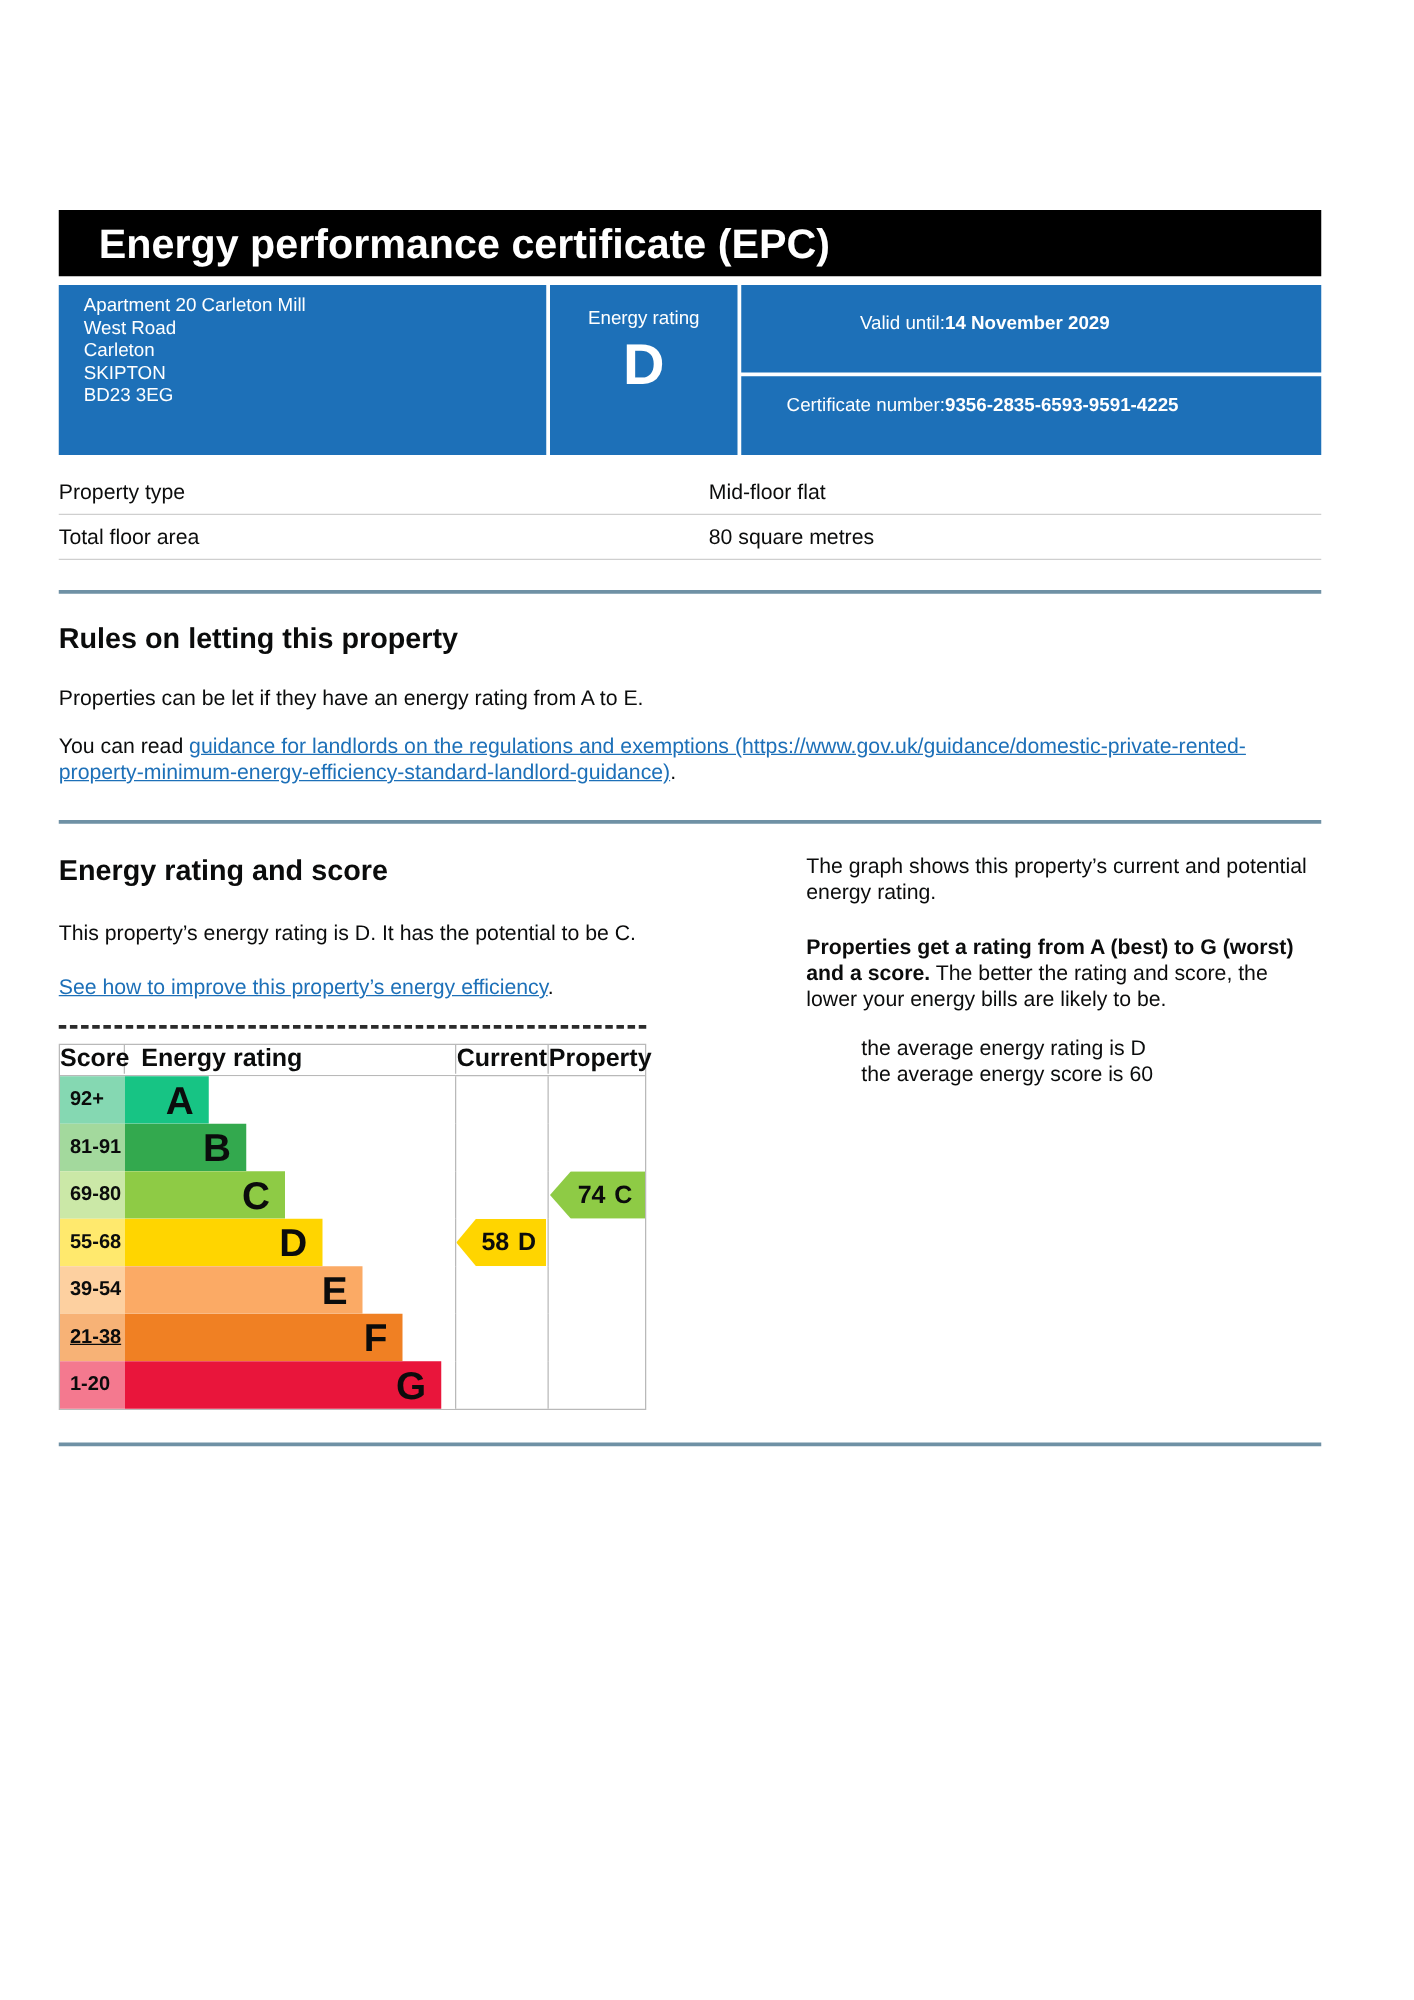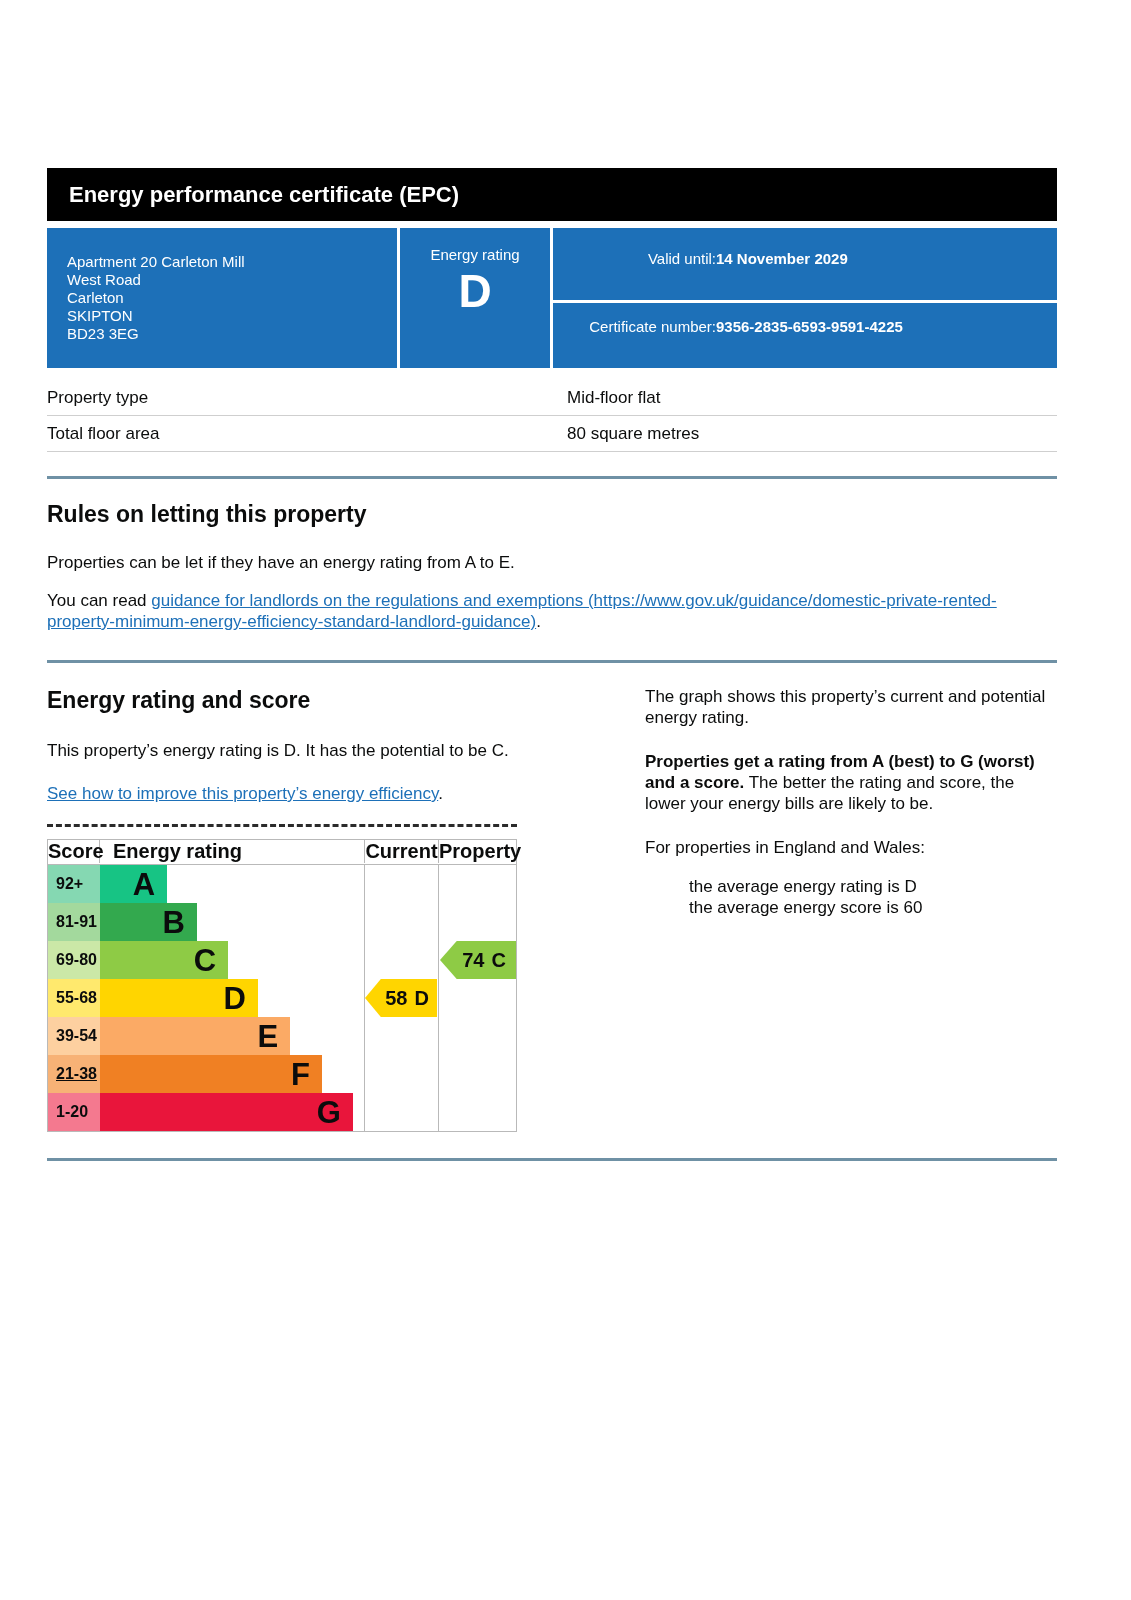--- a/index.html
+++ b/index.html
@@ -9,29 +9,29 @@
     font-family: "Liberation Sans", "DejaVu Sans", sans-serif;
     color: #0b0c0c;
     position: relative;
   }
   .page { position: absolute; top: 168px; left: 47px; width: 1010px; }
 
   
   .banner {
     background: #000000; color: #ffffff;
     height: 53px; display: flex; align-items: center;
-    padding-left: 22px;
-    font-size: 22px; font-weight: bold;
+    padding-left: 32px;
+    font-size: 33px; font-weight: bold;
   }
 
   
   .summary { display: flex; margin-top: 7px; min-height: 136px; background: #ffffff; }
   .summary-cell { background: #1d70b8; color: #ffffff; }
   .summary-cell + .summary-cell { margin-left: 3px; }
-  .addr-cell { width: 350px; padding: 25px 20px; font-size: 15px; line-height: 18px; }
+  .addr-cell { width: 390px; padding: 8px 20px; font-size: 15px; line-height: 18px; }
   .rating-cell { width: 150px; text-align: center; padding-top: 18px; }
   .rating-cell .rating-label { font-size: 15px; }
   .rating-cell .rating-letter { font-size: 46px; font-weight: bold; line-height: 52px; margin-top: 2px; }
   .validity-cell { flex: 1; background: #ffffff; display: flex; flex-direction: column; }
   .validity-row { background: #1d70b8; color: #ffffff; flex: 1; display: flex; padding-left: 33px; font-size: 15px; }
   .validity-row + .validity-row { margin-top: 3px; }
   .validity-row .vlabel { width: 130px; }
   .validity-row .vvalue { font-weight: bold; }
   .row-valid { padding-top: 22px; }
   .row-cert  { padding-top: 15px; }
@@ -255,21 +255,20 @@
             <div class="current-cell"></div>
             <div class="potential-cell"></div>
           </div>
         </div>
       </div>
     </div>
 
     <div class="col-right">
       <p class="rp">The graph shows this property’s current and potential energy rating.</p>
       <p class="rp"><strong>Properties get a rating from A (best) to G (worst) and a score.</strong><span> The better the rating and score, the lower your energy bills are likely to be.</span></p>
-      <p class="rp">For properties in England and Wales:</p>
       <div class="nolist">
         <div class="textline">the average energy rating is D</div>
         <div class="textline">the average energy score is 60</div>
       </div>
     </div>
   </div>
 
   <div class="divider divider-bottom"></div>
 
 </div>

